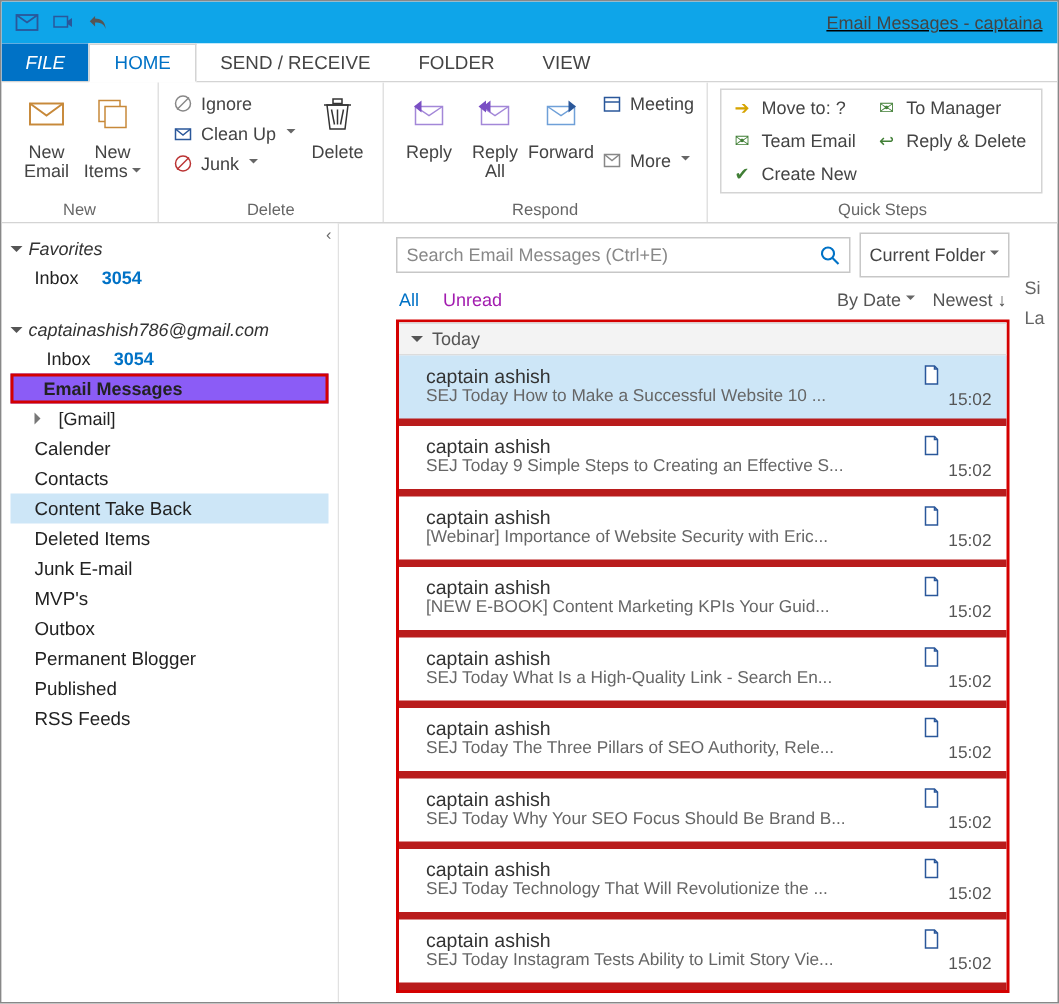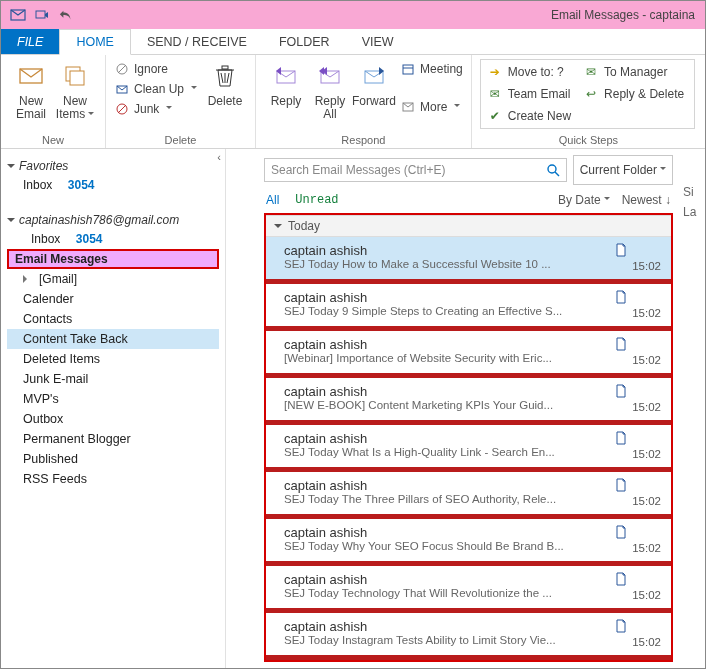--- a/index.html
+++ b/index.html
@@ -1,19 +1,19 @@
 <!DOCTYPE html>
 <html><head>
 <meta charset="utf-8">
 <style>
 * { margin: 0; padding: 0; box-sizing: border-box; font-family: "Segoe UI", Tahoma, sans-serif; font-size: 12px; }
 body { background: #fff; width: 706px; height: 669px; overflow: hidden; border: 1px solid #888; }
 
 
-.qat { height: 28px; background: #f9a8d4; display: flex; align-items: center; padding: 0 6px; }
+.qat { height: 28px; background: #0ea5e9; display: flex; align-items: center; padding: 0 6px; text-decoration: underline; }
 .qat .qat-icon { width: 22px; height: 22px; display: flex; align-items: center; justify-content: center; margin-right: 2px; color: #2a579a; }
 .qat .title { flex: 1; text-align: right; color: #444; font-size: 12px; padding-right: 4px; white-space: nowrap; overflow: hidden; }
 
 
 .tabstrip { height: 26px; background: #fff; display: flex; align-items: stretch; border-bottom: 1px solid #d4d4d4; }
 .tabstrip .tab { padding: 0 16px; display: flex; align-items: center; color: #0072c6; font-size: 12.5px; cursor: default; }
 .tabstrip .tab.file { background: #0072c6; color: #ffffff; font-style: italic; }
 .tabstrip .tab.active { border: 1px solid #d4d4d4; border-bottom: 1px solid #fff; background: #fff; margin-bottom: -1px; }
 .tabstrip .tab:not(.file):not(.active) { color: #444; }
 
@@ -38,36 +38,36 @@
 
 .main { display: flex; height: calc(100% - 28px - 26px - 94px); }
 
 .nav { width: 224px; background: #fff; padding: 8px 6px; position: relative; overflow: hidden; }
 .nav .collapse { position: absolute; top: 2px; right: 4px; color: #666; font-size: 11px; }
 .nav-section { margin-bottom: 16px; }
 .nav-head { display:flex; align-items:center; gap:4px; font-size: 12.5px; color:#333; padding:2px 0;font-style:italic;}
 .nav-head .tri { width:0;height:0;border:4px solid transparent;border-top-color:#555;transform:translateY(2px);}
 .nav-item { padding: 3px 0 3px 16px; font-size: 12.5px; color:#222; display:flex; align-items:center; gap:6px;}
 .nav-item .count { color:#0072c6; font-weight:bold; }
-.nav-item.highlight { outline: 2px solid #d40000; outline-offset:-2px; font-weight:bold; background:#f0abfc; padding-left:8px;}
+.nav-item.highlight { outline: 2px solid #d40000; outline-offset:-2px; font-weight:bold; background:#8b5cf6; padding-left:22px;}
 .nav-item.sel { background:#cde6f7; }
 .nav-sub-tri::before{content:"";display:inline-block;width:0;height:0;border:4px solid transparent;border-left-color:#777;margin-right:2px;}
 
 
 .listcol { flex:1; display:flex; border-left:1px solid #e1e1e1; }
 .listmain { flex:1; padding:6px 6px 0 6px; position:relative;margin-left:32px; }
 .listside { width:26px; padding:6px 4px; color:#666; font-size:12px; }
 .searchbar { display:flex; gap:6px; align-items:center; margin-bottom:6px; }
 .searchbox { flex:1; display:flex; align-items:center; border:1px solid #c7c7c7; height:24px; padding:0 6px; color:#888; }
 .searchbox .mag { margin-left:auto; color:#0072c6; }
 .scopebtn { border:1px solid #c7c7c7; height:30px; padding:0 6px; display:flex; align-items:center; color:#444; }
 
 .filterbar { display:flex; align-items:center; color:#0072c6; font-size:13px; padding:2px 2px 6px 2px; }
 .filterbar .f { margin-right:16px; }
-.filterbar .f.inactive { color:#15803d;font-family:Liberation Mono, monospace; }
+.filterbar .f.inactive { color:#a21caf; }
 .filterbar .right { margin-left:auto; display:flex; gap:12px; color:#555; font-size:11.5px;}
 .filterbar .right span{display:flex;align-items:center;}
 
 .msgframe { border:2px solid #d40000; }
 .grouphdr { background:#f3f3f3; border-top:1px solid #dcdcdc; border-bottom:1px solid #dcdcdc; padding:3px 8px; font-size:11.5px; color:#555; display:flex; align-items:center; gap:6px;}
 .grouphdr .tri{width:0;height:0;border:4px solid transparent;border-top-color:#555;transform:translateY(2px);}
 .msg { padding:6px 10px 6px 18px; border-bottom:5px solid #b91c1c; display:flex; }
 .msg.sel { background:#cde6f7; }
 .msg .txt{flex:1; overflow:hidden;}
 .msg .from { font-size:13px; color:#333; }

